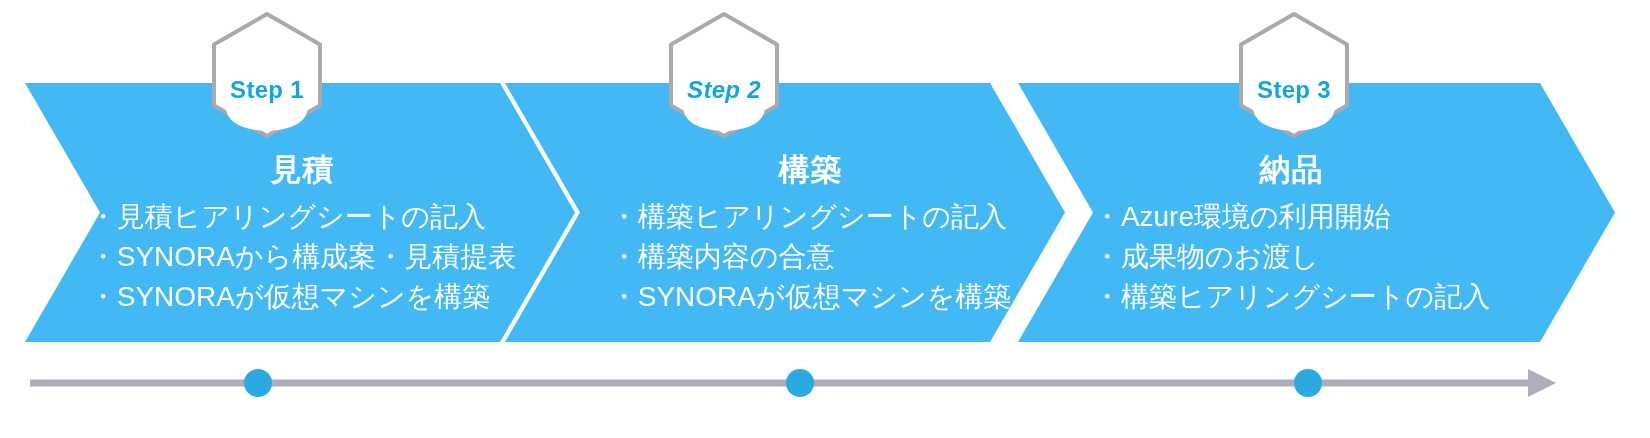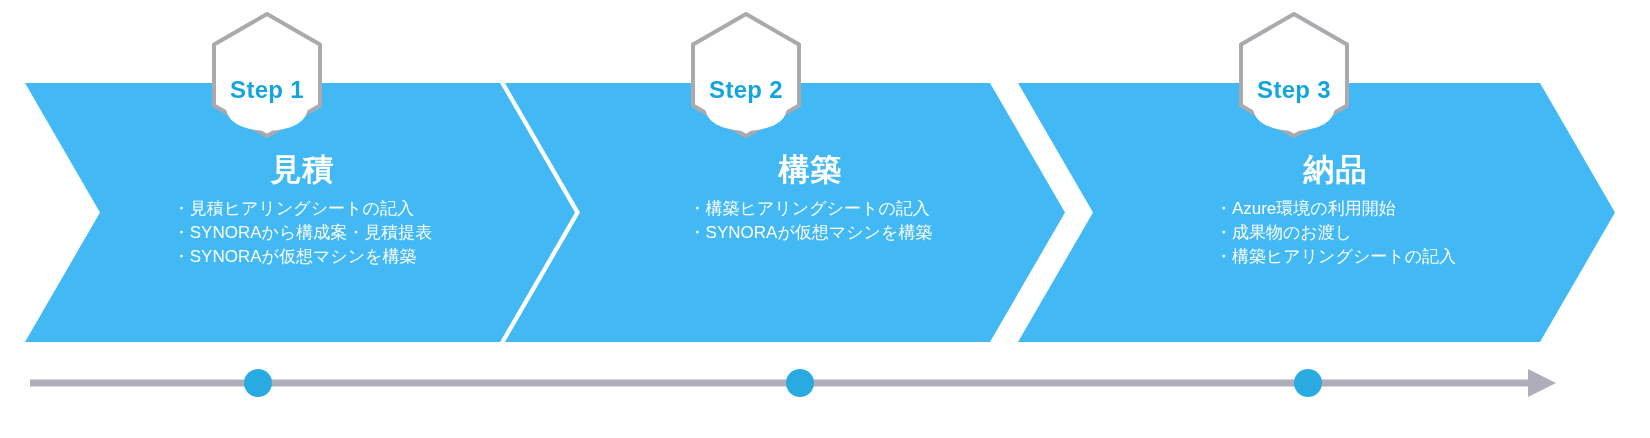--- a/index.html
+++ b/index.html
@@ -43,54 +43,54 @@
     top: 83px;
     height: 259px;
     display: flex;
     flex-direction: column;
     align-items: center;
     justify-content: flex-start;
     pointer-events: none;
   }
   .t1 { left: 75px;   width: 455px; }
   .t2 { left: 583px;  width: 455px; }
-  .t3 { left: 1108px; width: 455px; }
+  .t3 { left: 1064px; width: 455px; }
 
   .band-title {
     margin-top: 70px;
     font-size: 31px;
     font-weight: bold;
     color: #ffffff;
     letter-spacing: 1px;
     line-height: 1.1;
     white-space: nowrap;
   }
   .band-list {
     list-style: none;
     margin: 10px 0 0 0;
     padding: 0;
     text-align: left;
   }
   .band-list li {
-    font-size: 17px;
+    font-size: 28px;
     color: #ffffff;
     line-height: 1.42;
     white-space: nowrap;
   }
 
   
   .hex {
     position: absolute;
     top: 10px;
     width: 118px;
     height: 130px;
   }
   .hex svg { display: block; width: 118px; height: 130px; }
   .hex-1 { left: 208px; }
-  .hex-2 { left: 687px; }
+  .hex-2 { left: 665px; font-style: italic; }
   .hex-3 { left: 1235px; }
 
   .hex-label {
     position: absolute;
     top: 0;
     left: 0;
     width: 118px;
     height: 130px;
     display: flex;
     align-items: center;
@@ -135,20 +135,21 @@
 
   <div class="band band-2">
     <svg viewBox="0 0 560 259" preserveAspectRatio="none" aria-hidden="true">
       <path d="M 0 0 L 485 0 L 560 129.5 L 485 259 L 0 259 L 75 129.5 Z" fill="#42B9F5"></path>
     </svg>
   </div>
   <div class="band-text t2">
     <div class="band-title">構築</div>
     <ul class="band-list">
       <li>・構築ヒアリングシートの記入</li>
+      <li>・構築内容の合意</li>
       <li>・SYNORAが仮想マシンを構築</li>
     </ul>
   </div>
 
   <div class="band band-3">
     <svg viewBox="0 0 597 259" preserveAspectRatio="none" aria-hidden="true">
       <path d="M 0 0 L 522 0 L 597 129.5 L 522 259 L 0 259 L 75 129.5 Z" fill="#42B9F5"></path>
     </svg>
   </div>
   <div class="band-text t3">

